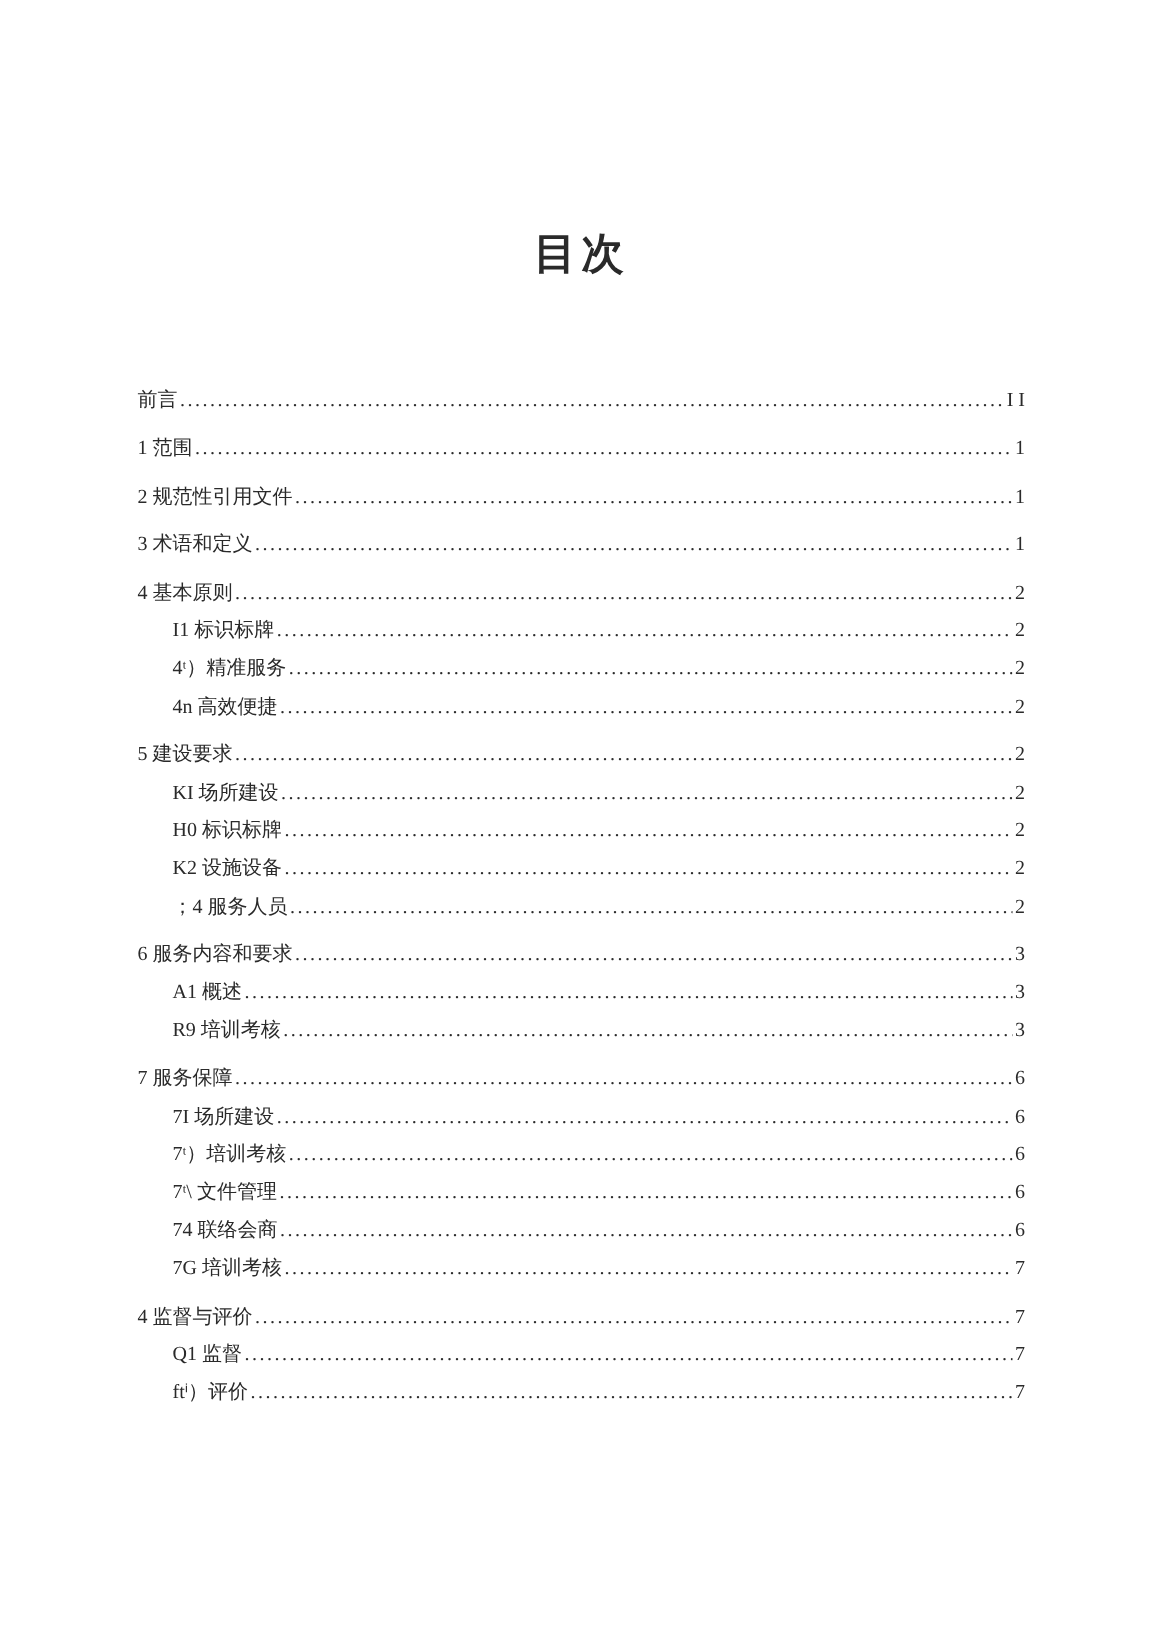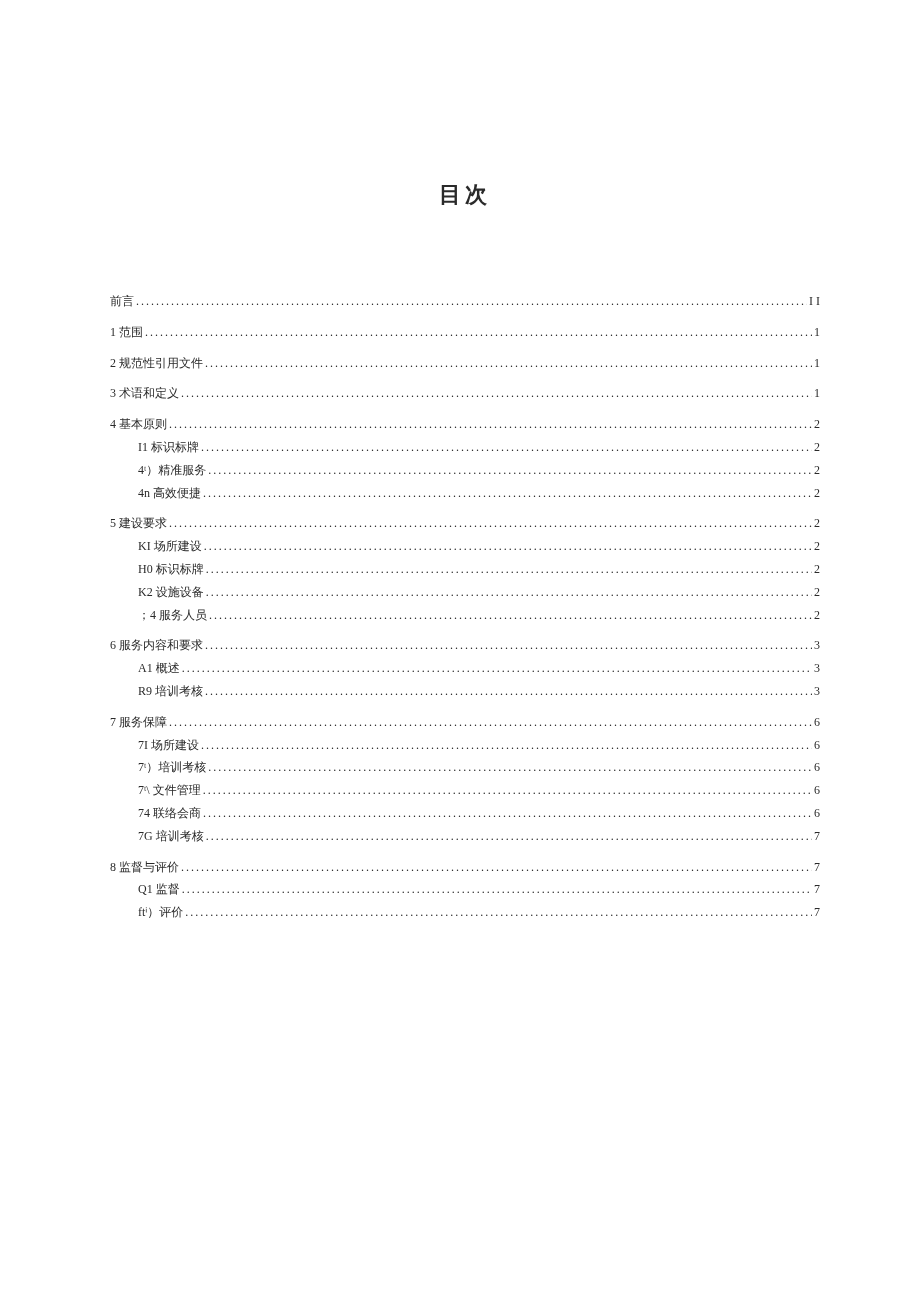--- a/index.html
+++ b/index.html
@@ -6,29 +6,29 @@
     body {
       font-family: "SimSun", "Microsoft YaHei", serif;
       background: #fff;
       width: 920px;
       min-height: 1301px;
       padding: 180px 100px 60px 110px;
       color: #2a2a2a;
     }
     .title {
       text-align: center;
-      font-size: 22px;
+      font-size: 34px;
       font-weight: bold;
       margin-bottom: 80px;
       letter-spacing: 4px;
     }
     .toc-entry {
       display: flex;
       align-items: baseline;
-      font-size: 12px;
+      font-size: 16px;
       line-height: 1.9;
       white-space: nowrap;
     }
     .toc-entry.level-1 {
       margin-top: 8px;
     }
     .toc-entry.level-2 {
       padding-left: 28px;
     }
     .toc-entry.level-2 + .toc-entry.level-1,
@@ -156,21 +156,21 @@
       <span class="toc-label">74 联络会商</span>
       <span class="toc-leader"></span>
       <span class="toc-page">6</span>
     </div>
     <div class="toc-entry level-2">
       <span class="toc-label">7G 培训考核</span>
       <span class="toc-leader"></span>
       <span class="toc-page">7</span>
     </div>
     <div class="toc-entry level-1">
-      <span class="toc-label">8 监督与评价</span>
+      <span class="toc-label">4 监督与评价</span>
       <span class="toc-leader"></span>
       <span class="toc-page">7</span>
     </div>
     <div class="toc-entry level-2">
       <span class="toc-label">Q1 监督</span>
       <span class="toc-leader"></span>
       <span class="toc-page">7</span>
     </div>
     <div class="toc-entry level-2">
       <span class="toc-label">ftⁱ）评价</span>

